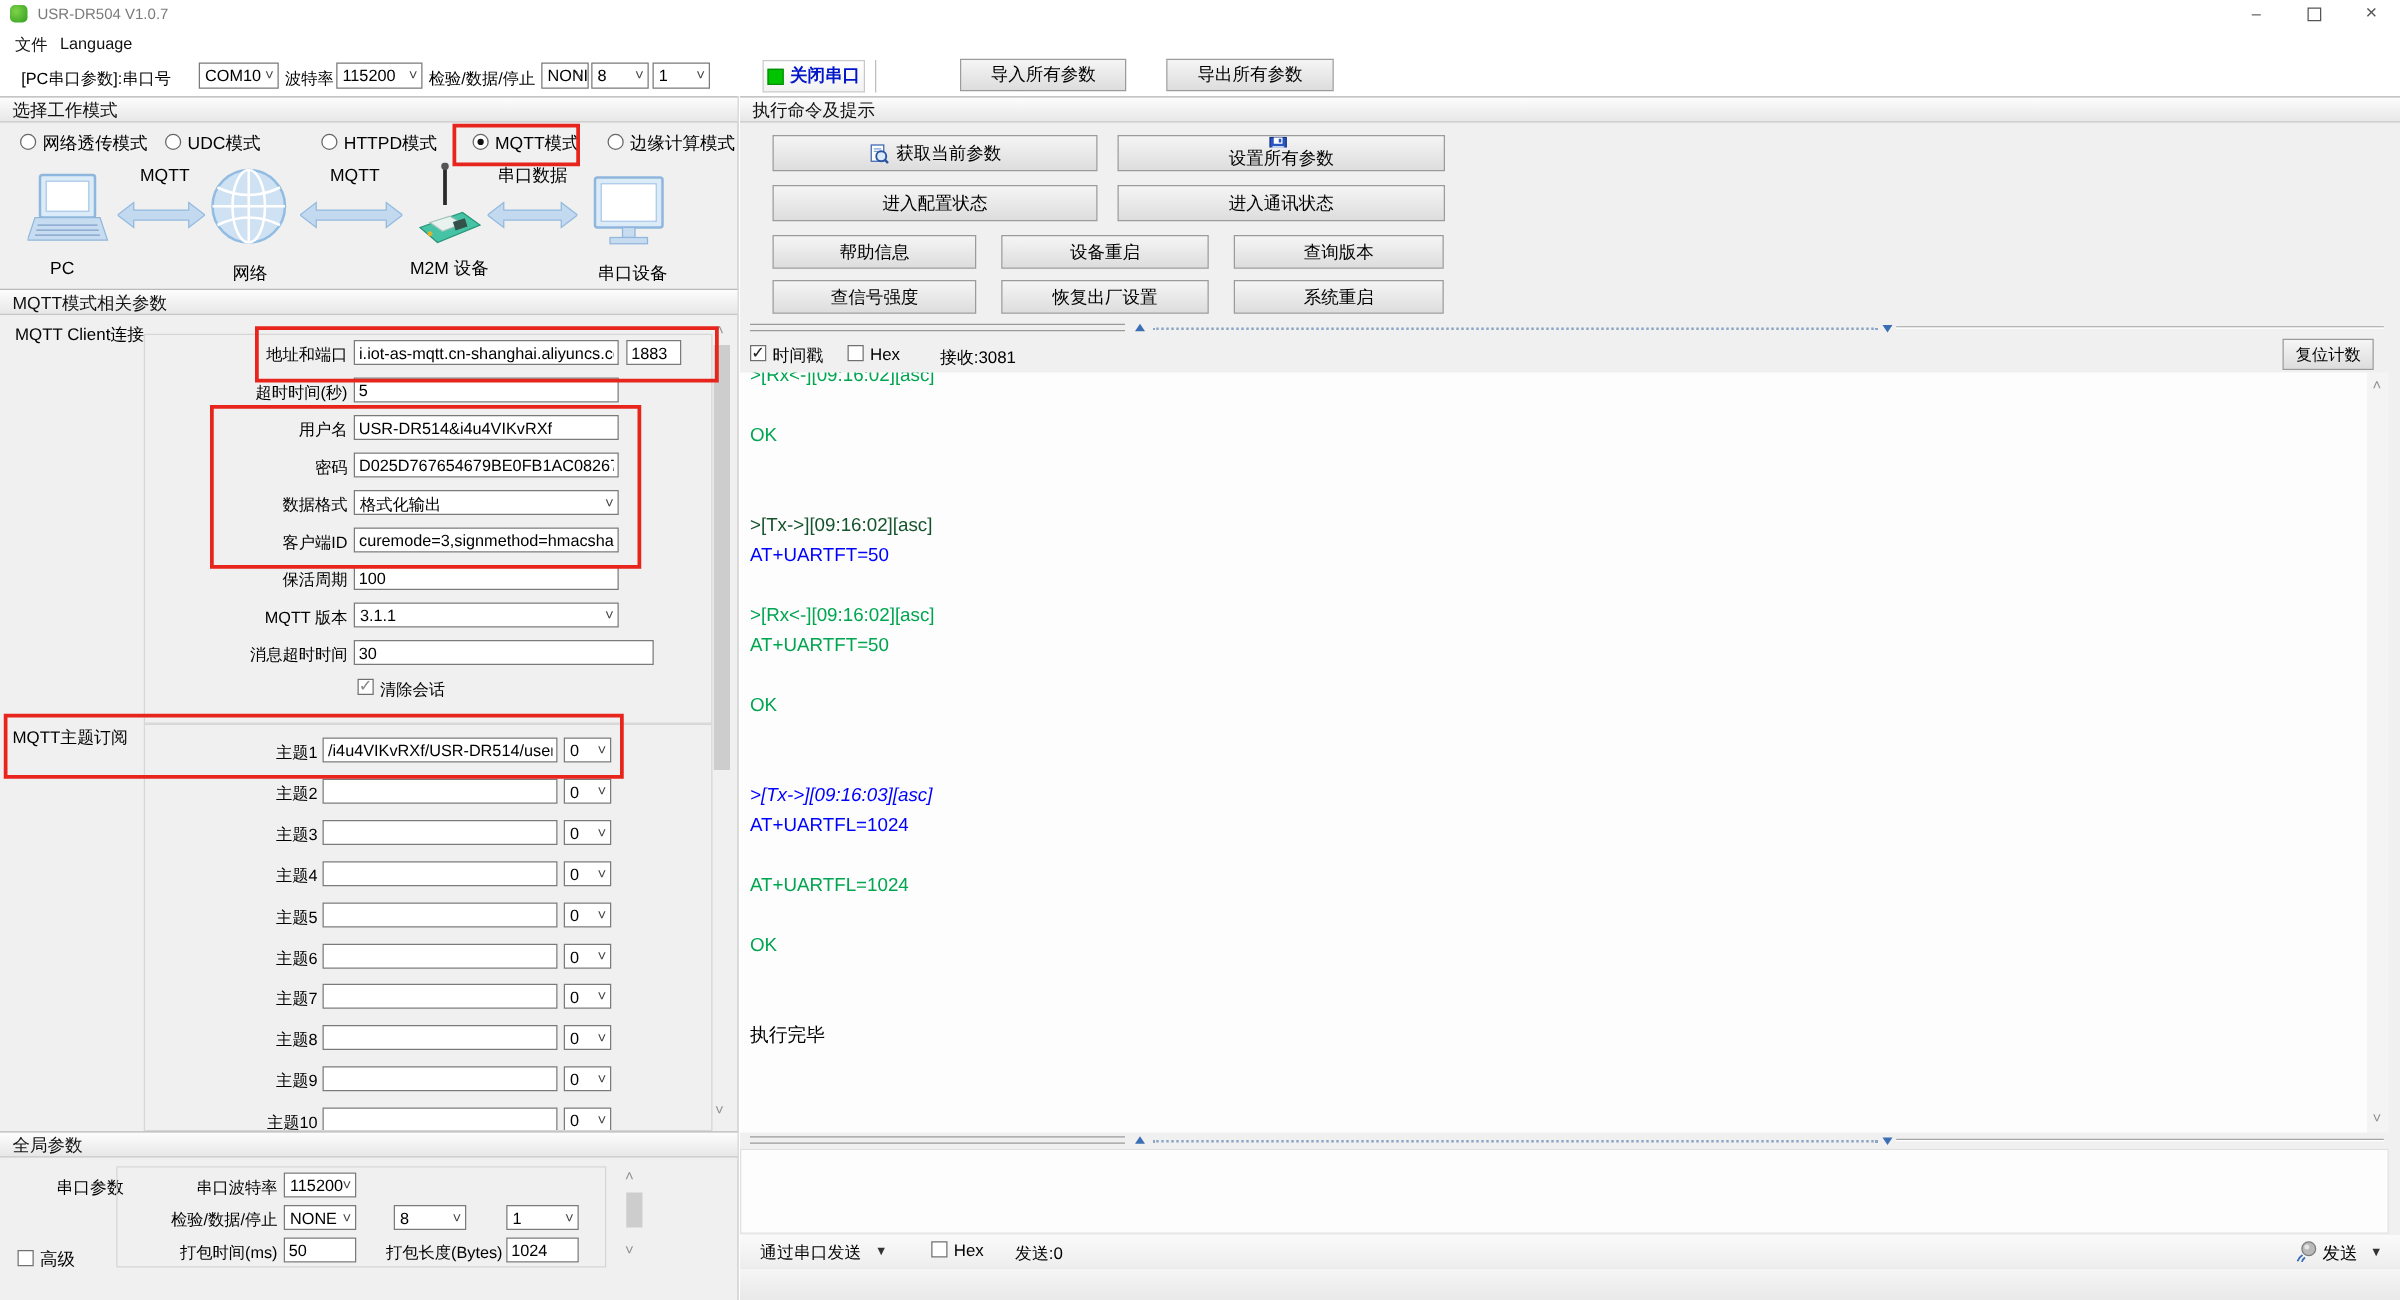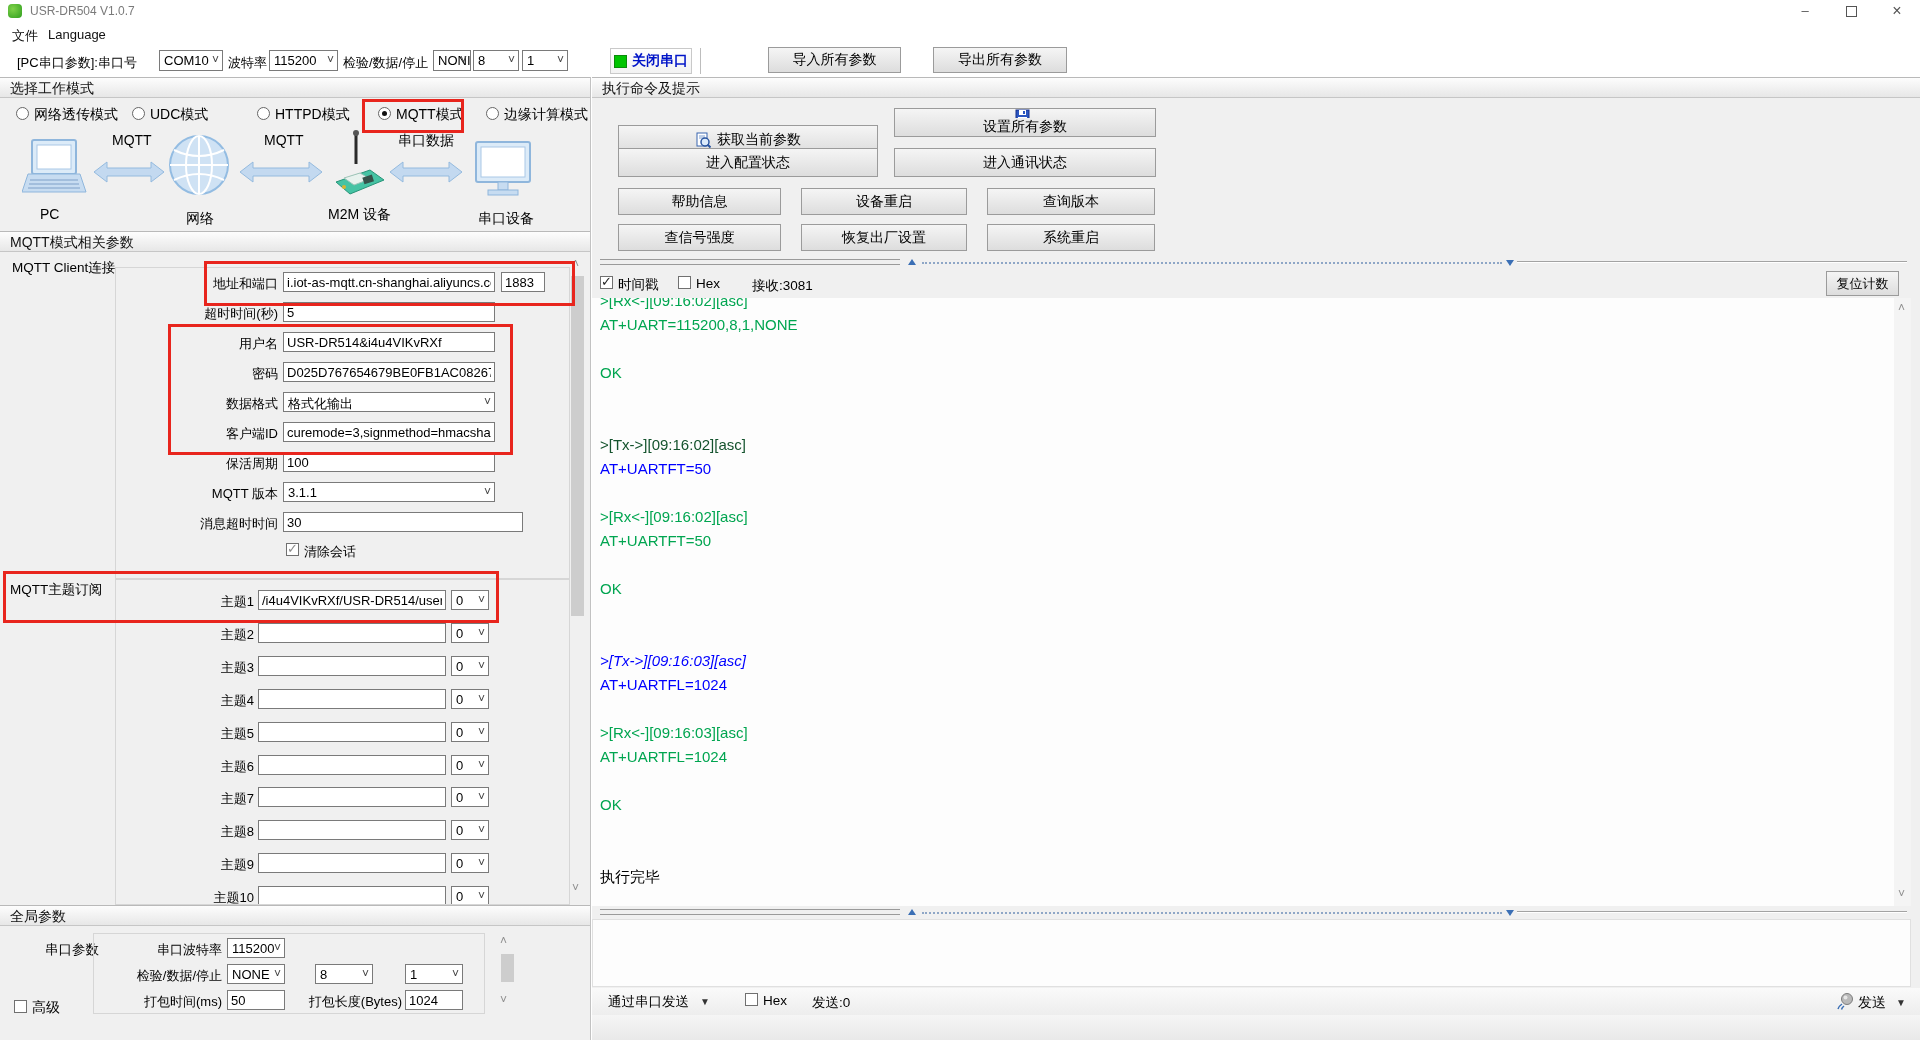--- a/index.html
+++ b/index.html
@@ -270,21 +270,21 @@
 
 <div class="abs cb" style="left:14px;top:1000px;"></div>
 <div class="abs lbl" style="left:32px;top:999px;font-size:14px;">高级</div>
 
 <div class="abs chev-up" style="left:500px;top:933px;"></div>
 <div class="abs scroll-thumb" style="left:501px;top:954px;width:13px;height:28px;"></div>
 <div class="abs chev-down" style="left:500px;top:992px;"></div>
 
 <div class="abs hdr" style="left:592px;top:77px;width:1328px;height:21px;">执行命令及提示</div>
 
-<div class="abs btn" style="left:618px;top:125px;width:260px;height:29px;">
+<div class="abs btn" style="left:618px;top:108px;width:260px;height:29px;">
   <svg width="16" height="16" style="margin-right:6px;">
     <rect x="2" y="1" width="10" height="13" fill="#ffffff" stroke="#3a66b0"></rect>
     <line x1="4" y1="4" x2="10" y2="4" stroke="#7f9fd0"></line>
     <line x1="4" y1="6" x2="10" y2="6" stroke="#7f9fd0"></line>
     <circle cx="10" cy="10" r="4" fill="#dcebfb" stroke="#2a55a0" stroke-width="1.5"></circle>
     <line x1="12.5" y1="12.5" x2="15.5" y2="15.5" stroke="#2a55a0" stroke-width="2"></line>
   </svg>
   <span>获取当前参数</span>
 </div>
 <div class="abs btn" style="left:894px;top:108px;width:262px;height:29px;flex-direction:column;">
@@ -318,38 +318,36 @@
 <div class="abs cb checked" style="left:600px;top:276px;"></div>
 <div class="abs lbl" style="left:618px;top:276px;font-size:13.5px;">时间戳</div>
 <div class="abs cb" style="left:678px;top:276px;"></div>
 <div class="abs lbl" style="left:696px;top:276px;font-size:13.5px;">Hex</div>
 <div class="abs lbl" style="left:752px;top:277px;font-size:13.5px;">接收:3081</div>
 <div class="abs btn" style="left:1826px;top:271px;width:73px;height:25px;font-size:13px;">复位计数</div>
 
 <div class="abs" style="left:592px;top:298px;width:1302px;height:608px;background:#fdfdfd;overflow:hidden;">
   <div id="log-lines" style="margin-top:-9px;padding-left:8px;">
       <div class="log-line" style="color: rgb(0, 165, 80);">&gt;[Rx&lt;-][09:16:02][asc]</div>
-      <div class="log-line" style="color: rgb(0, 165, 80);">AT+UART=115200,8,1,NONE</div>
       <div class="log-line" style="color: rgb(0, 0, 0);">&nbsp;</div>
       <div class="log-line" style="color: rgb(0, 165, 80);">OK</div>
       <div class="log-line" style="color: rgb(0, 0, 0);">&nbsp;</div>
       <div class="log-line" style="color: rgb(0, 0, 0);">&nbsp;</div>
       <div class="log-line" style="color: #14532d;">&gt;[Tx-&gt;][09:16:02][asc]</div>
       <div class="log-line" style="color: rgb(0, 0, 255);">AT+UARTFT=50</div>
       <div class="log-line" style="color: rgb(0, 0, 0);">&nbsp;</div>
       <div class="log-line" style="color: rgb(0, 165, 80);">&gt;[Rx&lt;-][09:16:02][asc]</div>
       <div class="log-line" style="color: rgb(0, 165, 80);">AT+UARTFT=50</div>
       <div class="log-line" style="color: rgb(0, 0, 0);">&nbsp;</div>
       <div class="log-line" style="color: rgb(0, 165, 80);">OK</div>
       <div class="log-line" style="color: rgb(0, 0, 0);">&nbsp;</div>
       <div class="log-line" style="color: rgb(0, 0, 0);">&nbsp;</div>
       <div class="log-line" style="color: rgb(0, 0, 255); font-style: italic;">&gt;[Tx-&gt;][09:16:03][asc]</div>
       <div class="log-line" style="color: rgb(0, 0, 255);">AT+UARTFL=1024</div>
       <div class="log-line" style="color: rgb(0, 0, 0);">&nbsp;</div>
-      <div class="log-line" style="color: rgb(0, 165, 80);">&gt;[Rx&lt;-][09:16:03][asc]</div>
       <div class="log-line" style="color: rgb(0, 165, 80);">AT+UARTFL=1024</div>
       <div class="log-line" style="color: rgb(0, 0, 0);">&nbsp;</div>
       <div class="log-line" style="color: rgb(0, 165, 80);">OK</div>
       <div class="log-line" style="color: rgb(0, 0, 0);">&nbsp;</div>
       <div class="log-line" style="color: rgb(0, 0, 0);">&nbsp;</div>
       <div class="log-line" style="color: rgb(0, 0, 0);">执行完毕</div>
     </div>
 </div>
 <div class="abs" style="left:1894px;top:298px;width:17px;height:608px;background:#f4f4f4;">
   <div class="abs chev-up" style="left:4px;top:2px;"></div>

